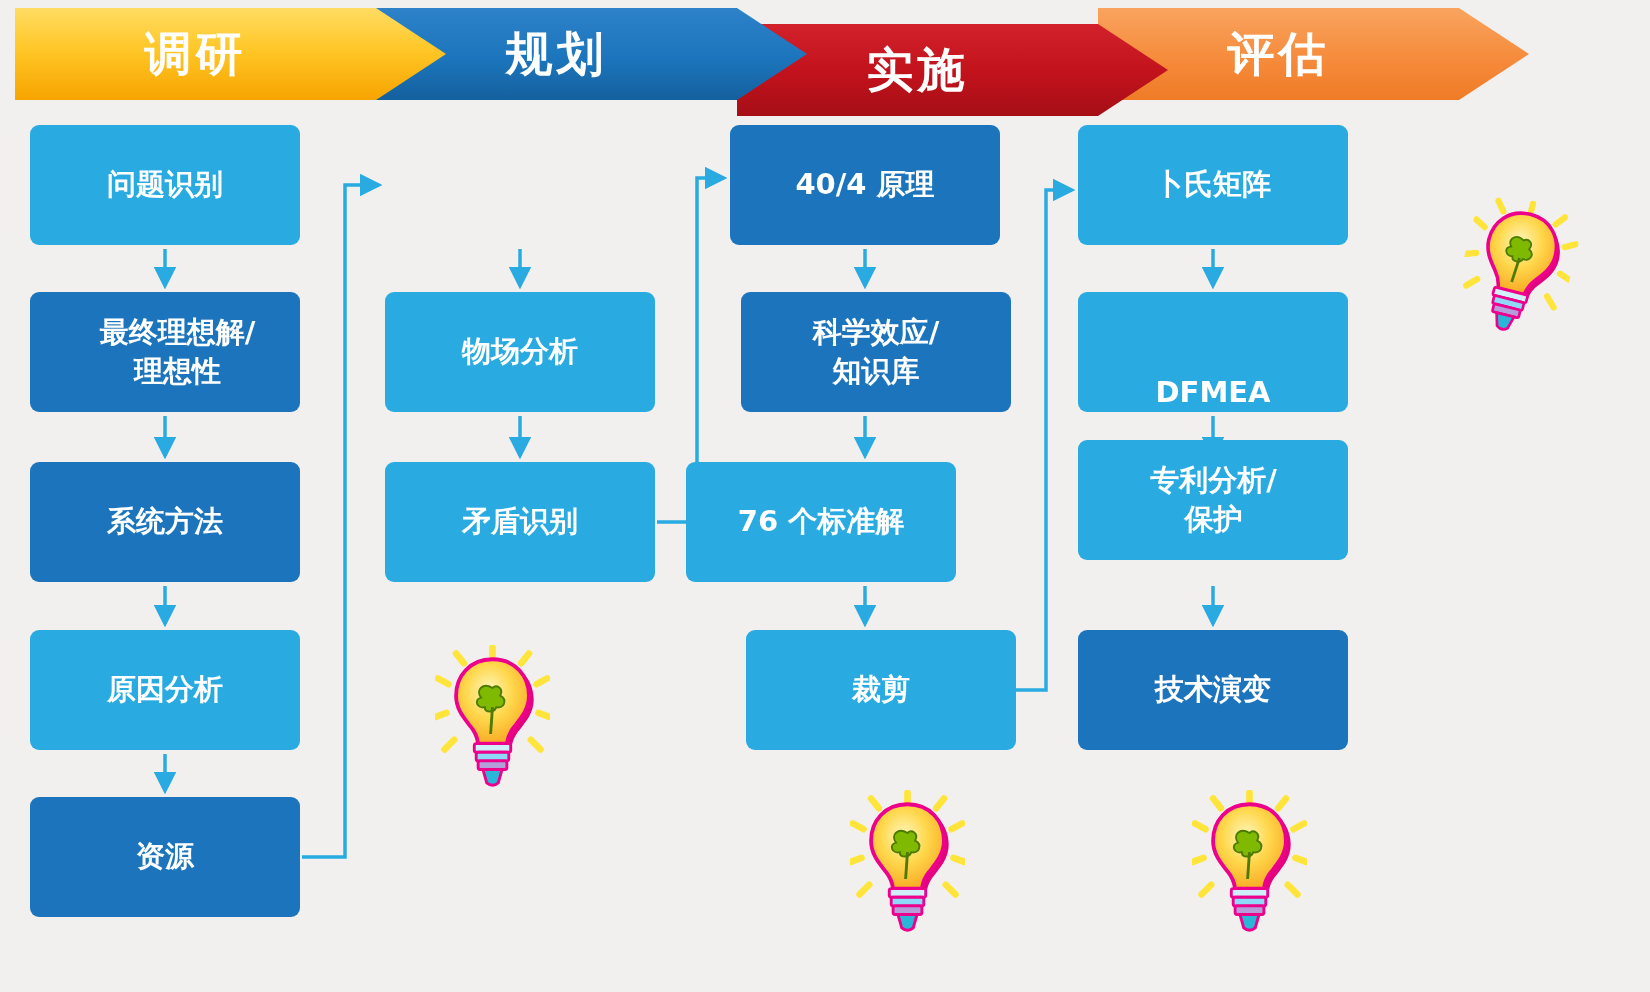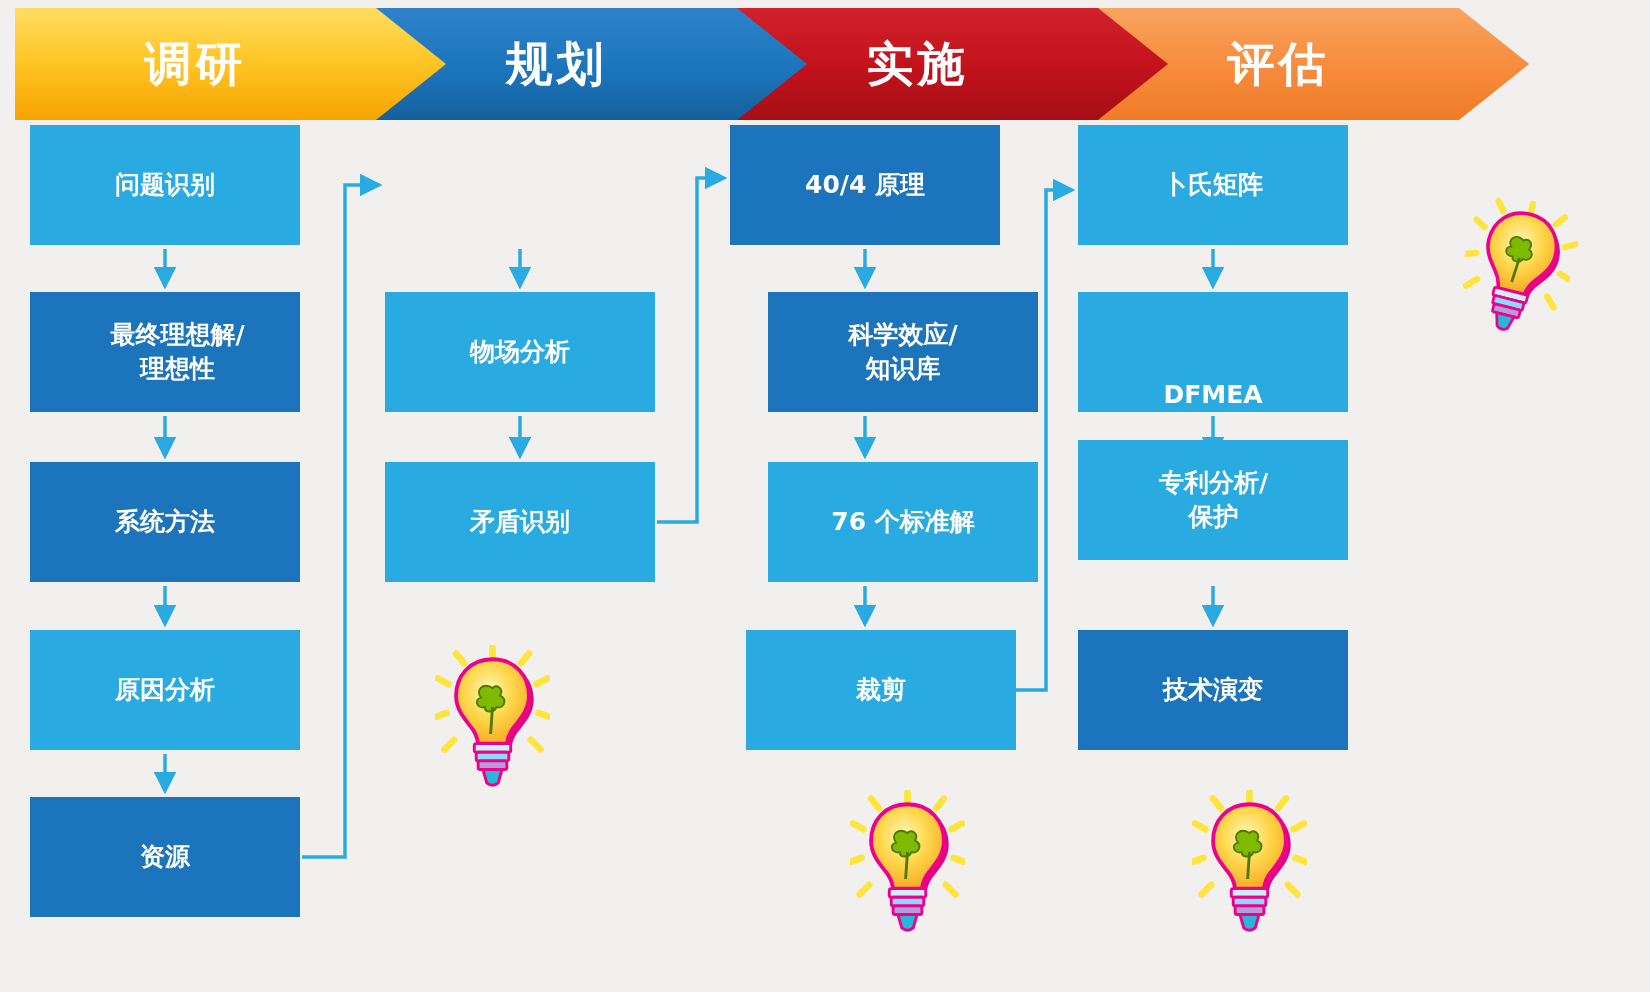--- a/index.html
+++ b/index.html
@@ -5,37 +5,37 @@
   * { margin:0; padding:0; box-sizing:border-box; }
   html,body { background:#e9e8e6; }
   body { font-family:"DejaVu Sans","Liberation Sans",sans-serif; }
   .canvas {
     position:relative; width:1650px; height:992px;
     background:#F1F0EE; overflow:hidden;
   }
 
   
   .banner {
-    position:absolute; top:8px; height:112px;
+    position:absolute; top:8px; height:92px;
     display:flex; align-items:center; justify-content:center;
     padding-right:70px;
     color:#fff; font-weight:bold; font-size:47px; letter-spacing:4px;
     clip-path:polygon(0 0, calc(100% - 70px) 0, 100% 50%, calc(100% - 70px) 100%, 0 100%);
   }
   .banner-0 { left:15px;   width:431px; z-index:4; background:linear-gradient(#FFDC63,#FFC727 45%,#F7A400); }
   .banner-1 { left:376px;  width:431px; z-index:3; background:linear-gradient(#2D82C9,#1C75BC 55%,#15609E); }
-  .banner-2 { left:737px;  width:431px; z-index:2; background:linear-gradient(#D2212B,#C1121C 55%,#A50E16); }
+  .banner-2 { left:737px;  width:431px; z-index:2; background:linear-gradient(#D2212B,#C1121C 55%,#A50E16);margin-top:16px; }
   .banner-3 { left:1098px; width:431px; z-index:1; background:linear-gradient(#F9A45F,#F68B3C 55%,#EF7B26);justify-content:center; }
 
   
   .box {
     position:absolute; width:270px; height:120px;
     display:flex; align-items:center; justify-content:center;
-    color:#fff; font-weight:bold; font-size:25px; line-height:1.35;
-    text-align:center; white-space:pre-line; padding:0 10px;
+    color:#fff; font-weight:bold; font-size:29px; line-height:1.35;
+    text-align:center; white-space:pre-line; padding:0 10px;border-radius:9px;
   }
   .box.light { background:#29ABE2; }
   .box.dark  { background:#1C75BC; }
 
   
   .connectors { position:absolute; left:0; top:0; width:1650px; height:992px; pointer-events:none; }
 
   
   .bulb { position:absolute; }
   .bulb.tilt { transform:rotate(14deg); }
@@ -132,23 +132,23 @@
   <div class="box dark" style="left:30px;  top:292px;padding-left:35px;"><span>最终理想解/
 理想性</span></div>
   <div class="box dark" style="left:30px;  top:462px;"><span>系统方法</span></div>
   <div class="box light" style="left:30px;  top:630px;"><span>原因分析</span></div>
   <div class="box dark" style="left:30px;  top:797px;"><span>资源</span></div>
 
   <div class="box light" style="left:385px; top:292px;"><span>物场分析</span></div>
   <div class="box light" style="left:385px; top:462px;"><span>矛盾识别</span></div>
 
   <div class="box dark" style="left:730px; top:125px;"><span>40/4 原理</span></div>
-  <div class="box dark" style="left:768px; top:292px;"><span>科学效应/
+  <div class="box dark" style="left:741px; top:292px;"><span>科学效应/
 知识库</span></div>
-  <div class="box light" style="left:768px; top:462px;"><span>76 个标准解</span></div>
+  <div class="box light" style="left:686px; top:462px;"><span>76 个标准解</span></div>
   <div class="box light" style="left:730px; top:630px;margin-left:16px;"><span>裁剪</span></div>
 
   <div class="box light" style="left:1078px; top:125px;"><span>卜氏矩阵</span></div>
   <div class="box light" style="left:1078px; top:292px;align-items:flex-end;"><span>DFMEA</span></div>
   <div class="box light" style="left:1078px; top:440px;padding-left:11px;"><span>专利分析/
 保护</span></div>
   <div class="box dark" style="left:1078px; top:630px;"><span>技术演变</span></div>
 
   <svg class="bulb" style="left:435px; top:645px;" width="115" height="155">
       <use href="#bulb"></use>

